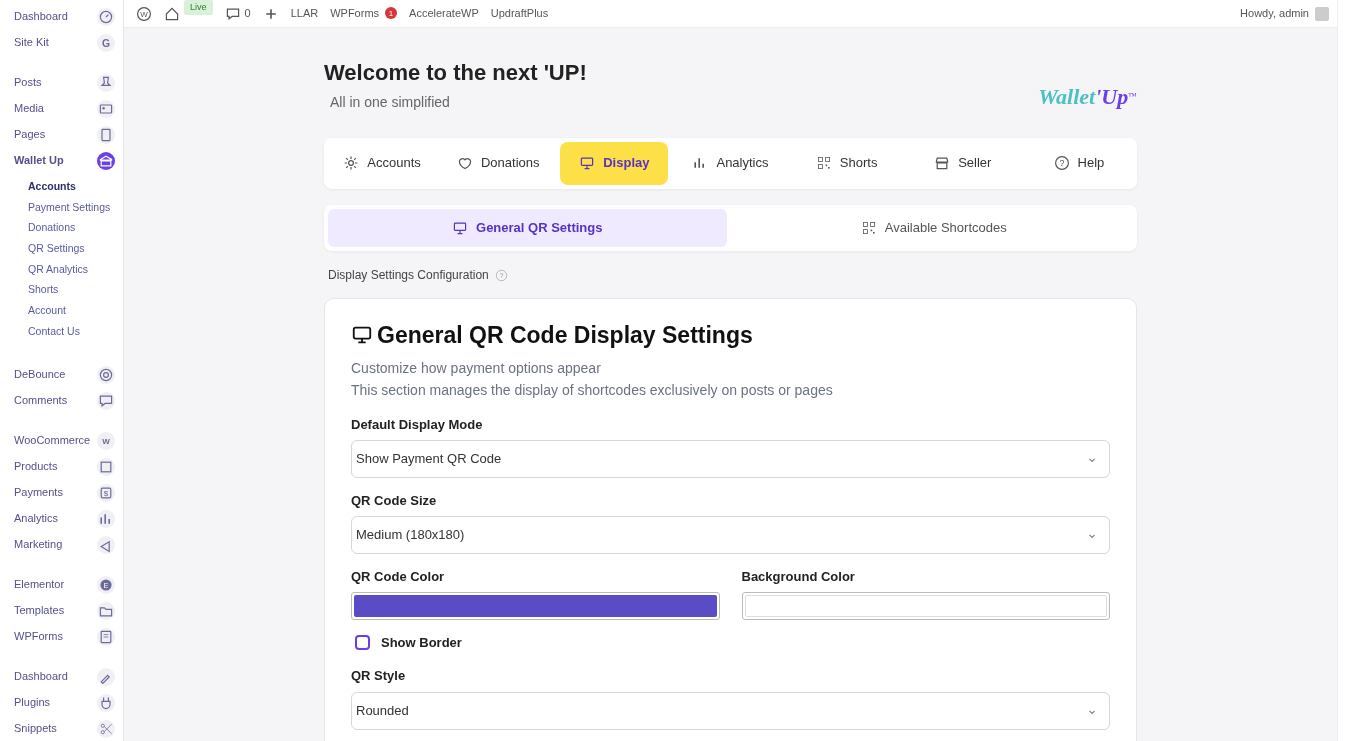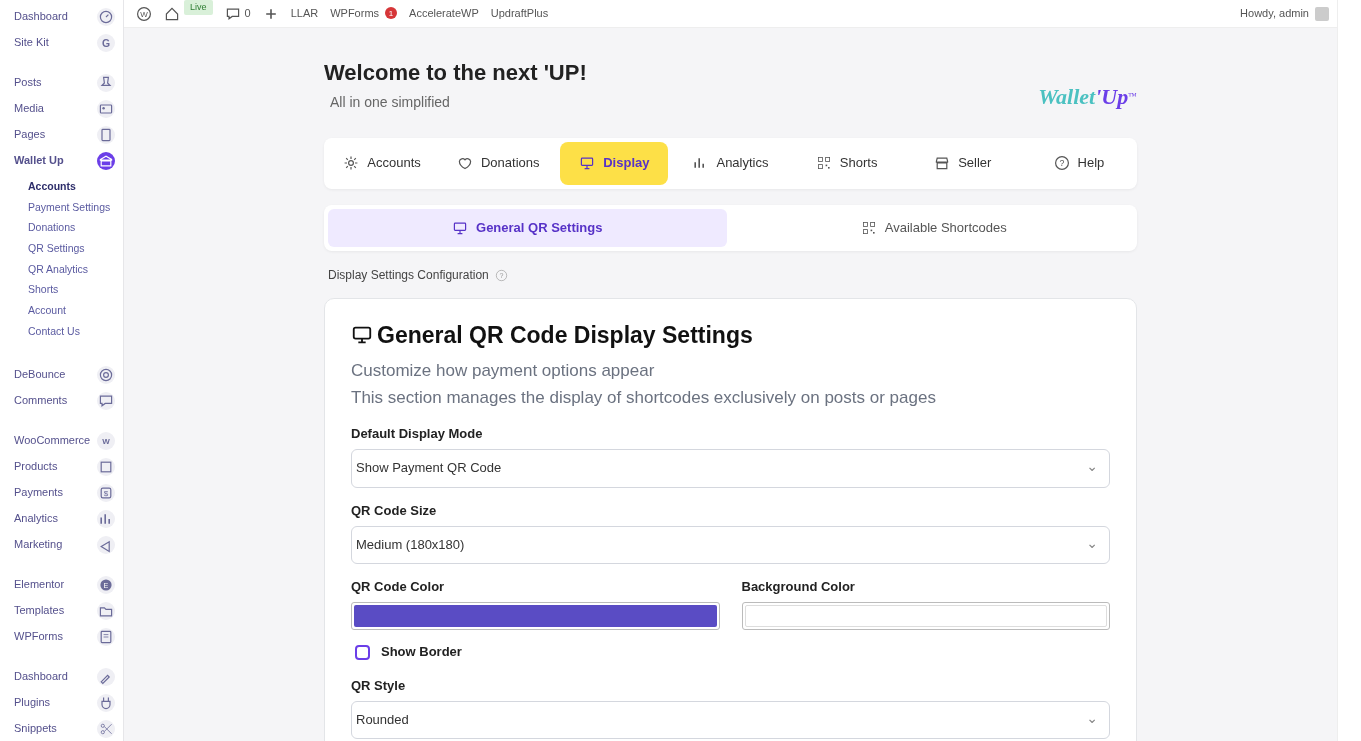--- a/index.html
+++ b/index.html
@@ -54,21 +54,21 @@
 .tabbar .tab.active{background:#fde047;color:var(--purple-dark);font-weight:700}
 
 .subtabbar{display:flex;background:#fff;border-radius:8px;box-shadow:0 1px 3px rgba(0,0,0,.06);margin-bottom:16px}
 .subtabbar .stab{flex:1;display:flex;align-items:center;justify-content:center;gap:8px;padding:10px 0;font-size:13px;color:#555;cursor:pointer;border-radius:6px;margin:4px}
 .subtabbar .stab.active{background:#efeaff;color:var(--purple-dark);font-weight:600}
 
 .confline{font-size:12px;color:#444;margin:0 0 14px 4px;display:flex;align-items:center;gap:6px}
 
 .panel{background:#fff;border-radius:10px;border:1px solid var(--border);padding:20px 26px}
 .panel h2{font-size:23px;font-weight:800;margin:0;display:flex;align-items:center;gap:4px;color:#111}
-.panel .desc{color:#6b7280;font-size:17px;line-height:1.6;margin:6px 0 8px}
+.panel .desc{color:#6b7280;font-size:14px;line-height:1.6;margin:6px 0 8px}
 
 .field-label{font-weight:700;font-size:13px;margin:14px 0 6px;display:block;color:#222}
 .select,.text{width:100%;border:1px solid #d4d7de;border-radius:6px;padding:9px 4px;font-size:13px;background:#fff;color:#333;appearance:none;position:relative}
 .select-wrap{position:relative}
 .select-wrap:after{content:"⌄";position:absolute;right:12px;top:8px;color:#888;pointer-events:none;font-size:14px}
 
 .row2{display:flex;gap:22px}
 .row2>div{flex:1}
 .color{height:28px;border:1px solid #bbb;border-radius:3px;padding:2px}
 .color .sw{height:100%;border-radius:2px}

